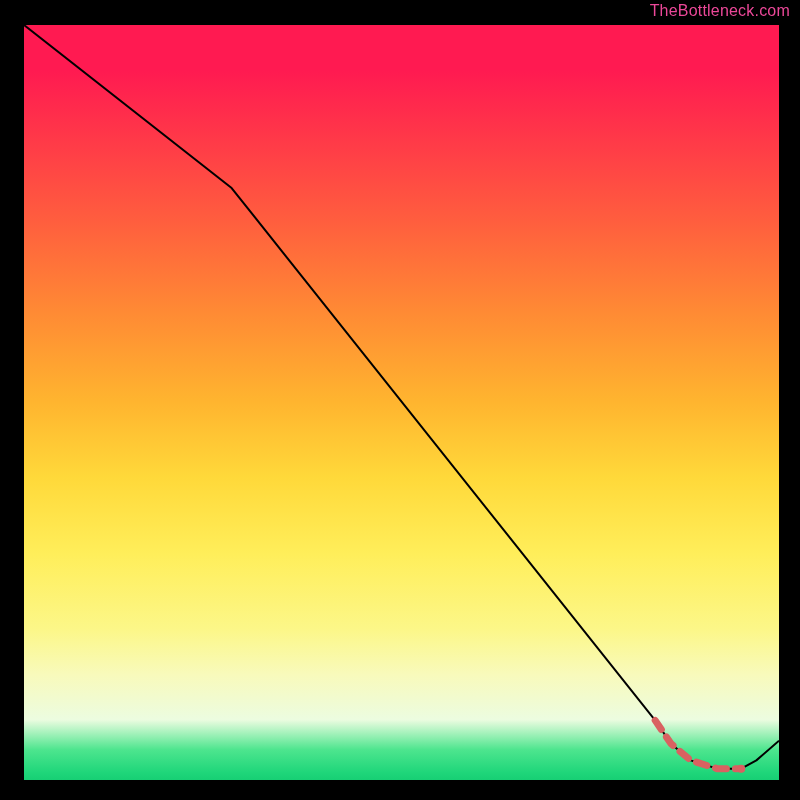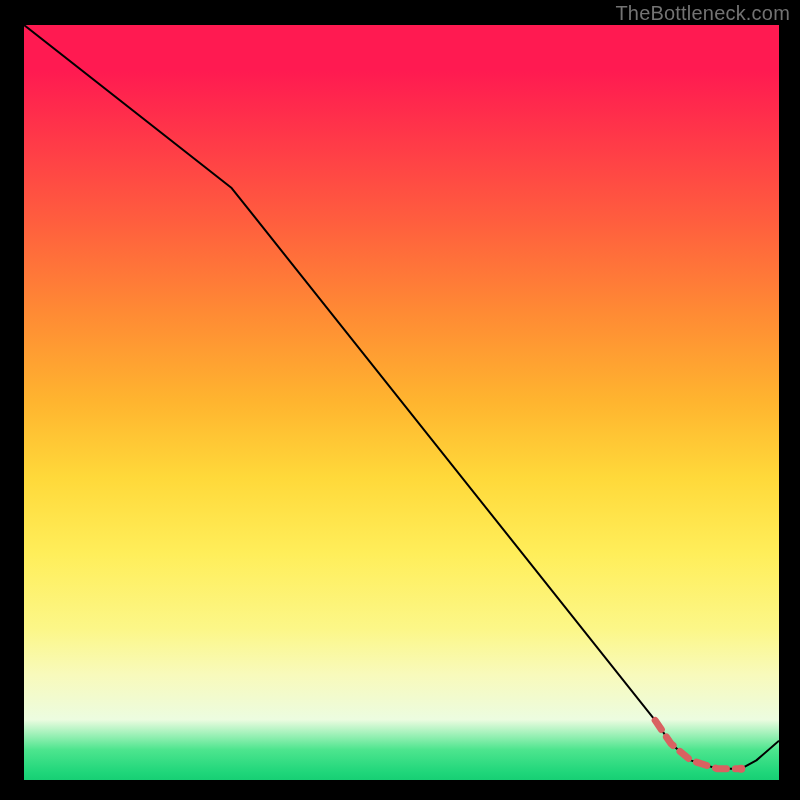--- a/index.html
+++ b/index.html
@@ -14,22 +14,22 @@
   .frame {
     position: relative;
     width: 800px;
     height: 800px;
     background: #000;
   }
   .watermark {
     position: absolute;
     top: 2px;
     right: 10px;
-    color: #737373;
-    font-size: 20px;
+    color: #ec4899;
+    font-size: 16px;
     font-weight: 400;
     letter-spacing: 0.2px;
     z-index: 10;
   }
   .gradient-area {
     position: absolute;
     
     left: 24px;
     top: 25px;
     width: 755px;

